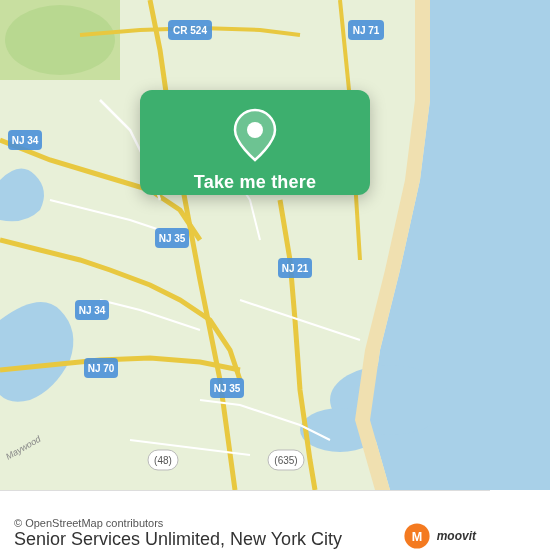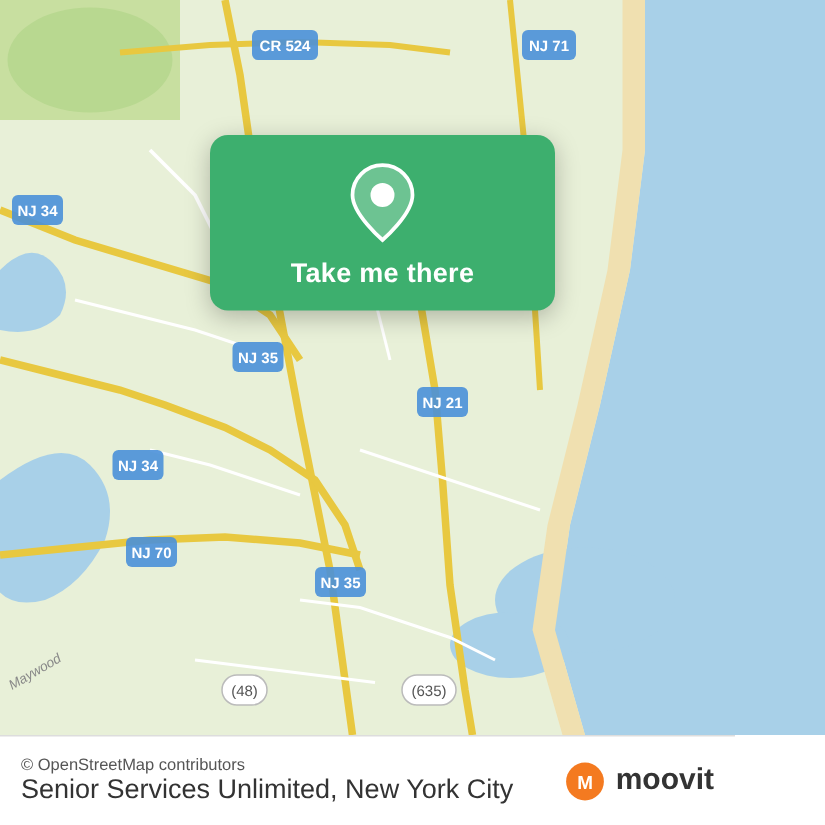--- a/index.html
+++ b/index.html
@@ -31,21 +31,21 @@
     #popup-card {
       position: absolute;
       top: 90px;
       left: 140px;
       width: 230px;
       background: #3daf6e;
       border-radius: 12px;
       display: flex;
       flex-direction: column;
       align-items: center;
-      padding: 18px 20px 14px 20px;
+      padding: 18px 20px 2px 20px;
       box-shadow: 0 4px 16px rgba(0,0,0,0.25);
       cursor: pointer;
     }
 
     #popup-icon-wrap {
       width: 54px;
       height: 54px;
       display: flex;
       align-items: center;
       justify-content: center;
@@ -59,21 +59,21 @@
       text-align: center;
       letter-spacing: 0.2px;
     }
 
     
     #bottom-bar {
       width: 490px;
       height: 60px;
       background: #fff;
       display: flex;
-      align-items: center;
+      align-items: flex-end;
       padding: 0 14px;
       border-top: 1px solid #ddd;
       position: relative;
     }
 
     #attribution {
       font-size: 11px;
       color: #555;
       flex: 1;
     }
@@ -90,23 +90,24 @@
       align-items: center;
       gap: 6px;
     }
 
     #moovit-icon {
       width: 28px;
       height: 28px;
     }
 
     #moovit-text {
-      font-size: 20px;
+      font-size: 12px;
       font-weight: 700;
       color: #333;
+      font-style: italic;
     }
   </style>
 </head>
 <body>
 
 <div id="map-container">
   <svg id="map-svg" viewBox="0 0 550 490" xmlns="http://www.w3.org/2000/svg">
 
     <rect width="550" height="490" fill="#e8f0d8"></rect>
 

